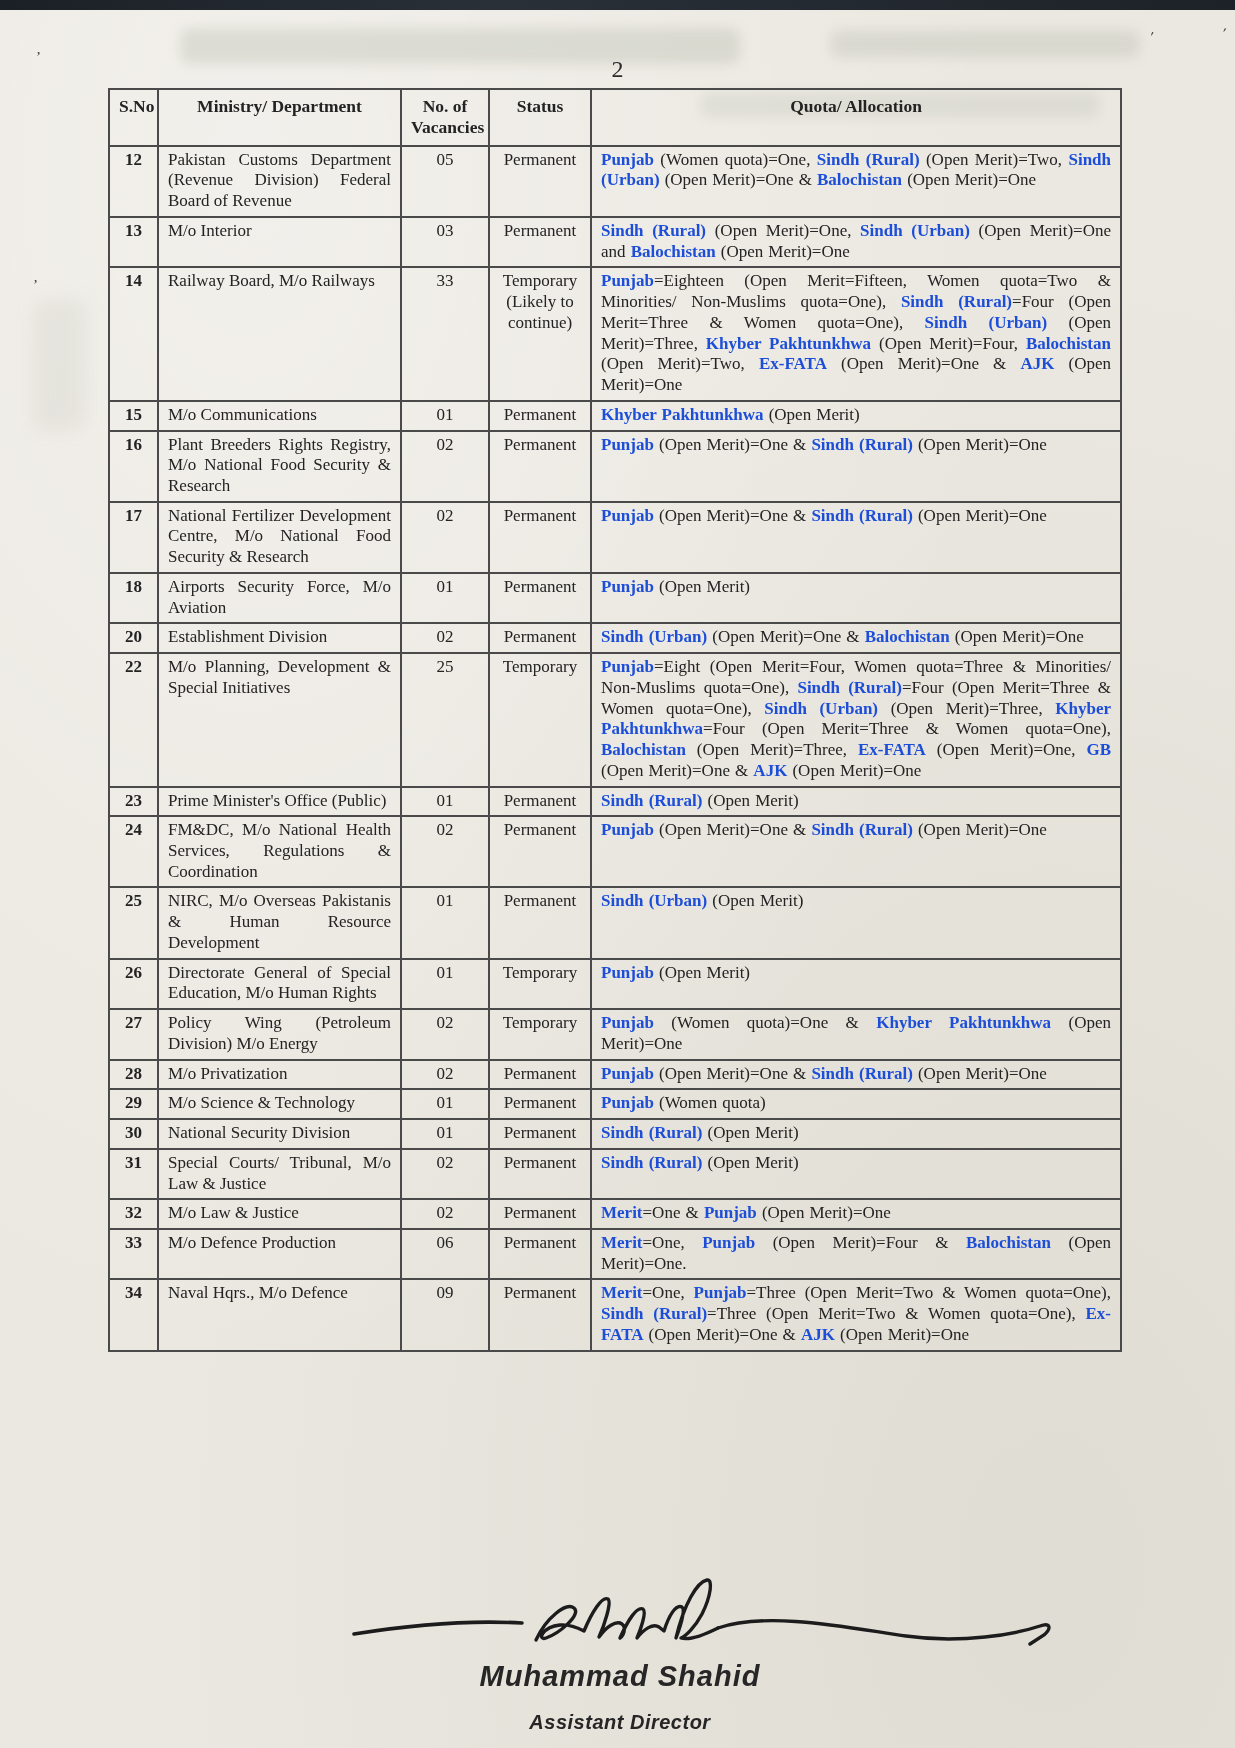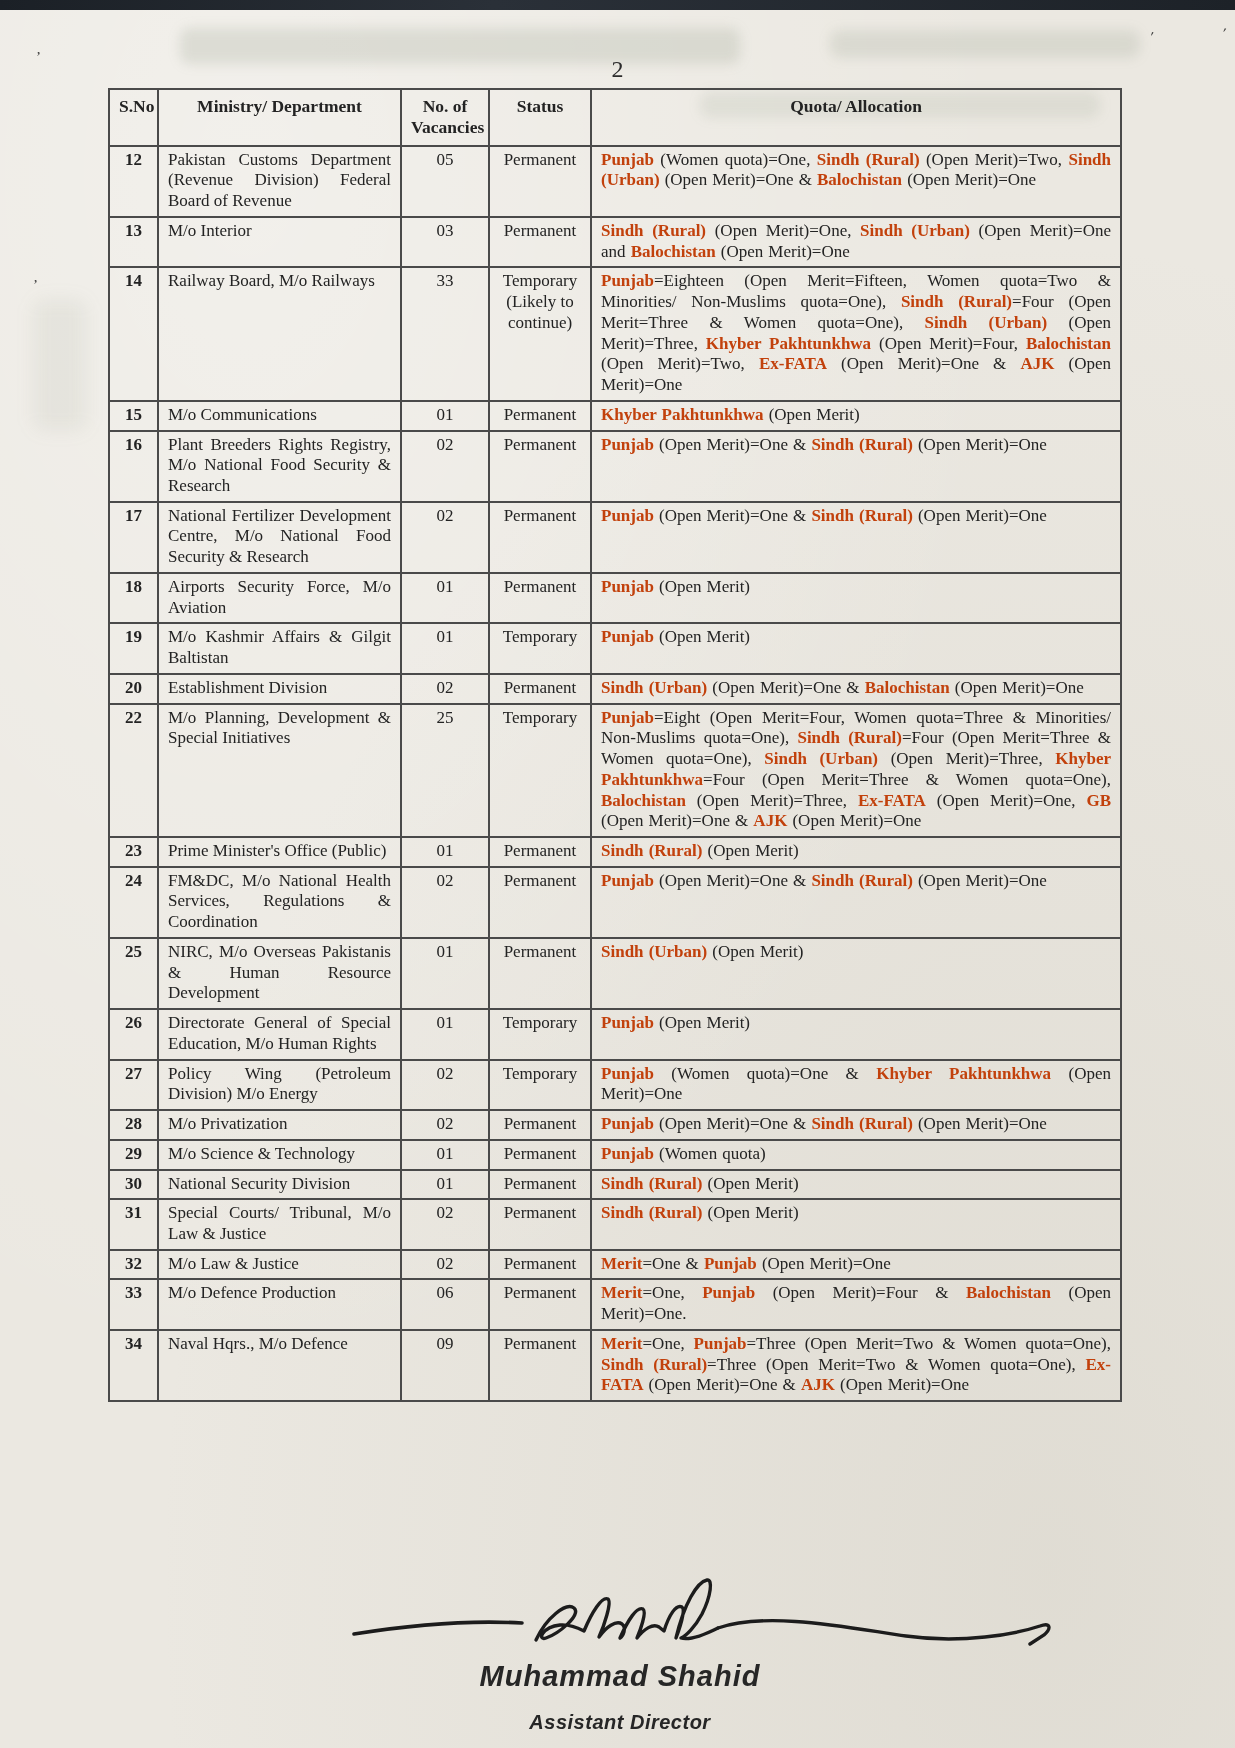--- a/index.html
+++ b/index.html
@@ -59,21 +59,21 @@
   col.w-sno{width:49px;}
   col.w-min{width:243px;}
   col.w-vac{width:88px;}
   col.w-sta{width:102px;}
   col.w-quo{width:530px;}
   td.c-sno{text-align:center;font-weight:bold;}
   td.c-ministry{text-align:justify;border-radius:9px;}
   td.c-vac{text-align:center;}
   td.c-status{text-align:center;padding-left:4px;padding-right:4px;border-radius:21px;}
   td.c-quota{text-align:justify;font-size:17.5px;word-spacing:0.05em;}
-  td.c-quota b{color:#c2410c;}
+  td.c-quota b{color:#1d4ed8;}
   .signature-block{position:absolute;left:340px;top:1568px;width:720px;}
   .signature-scrawl{display:block;}
   .stamp{
     position:absolute;left:40px;top:92px;width:480px;text-align:center;
     font-family:"Liberation Sans","DejaVu Sans",sans-serif;color:#262626;
   }
   .stamp .name{font-size:29px;font-weight:bold;font-style:italic;letter-spacing:1px;}
   .stamp .title{font-size:20px;font-weight:bold;font-style:italic;margin-top:18px;letter-spacing:0.5px;}
   .stamp .org{font-size:17px;font-weight:bold;margin-top:14px;}
   .stamp .city{font-size:15px;font-weight:bold;margin-top:1px;}
@@ -162,27 +162,20 @@
   </tr>
 
   <tr>
     <td class="c-sno">18</td>
     <td class="c-ministry">Airports Security Force, M/o Aviation</td>
     <td class="c-vac">01</td>
     <td class="c-status">Permanent</td>
     <td class="c-quota"><b>Punjab</b> (Open Merit)</td>
   </tr>
 
-  <tr>
-    <td class="c-sno">19</td>
-    <td class="c-ministry">M/o Kashmir Affairs &amp; Gilgit Baltistan</td>
-    <td class="c-vac">01</td>
-    <td class="c-status">Temporary</td>
-    <td class="c-quota"><b>Punjab</b> (Open Merit)</td>
-  </tr>
 
   <tr>
     <td class="c-sno">20</td>
     <td class="c-ministry">Establishment Division</td>
     <td class="c-vac">02</td>
     <td class="c-status">Permanent</td>
     <td class="c-quota"><b>Sindh (Urban)</b> (Open Merit)=One &amp; <b>Balochistan</b> (Open Merit)=One</td>
   </tr>
 
 

